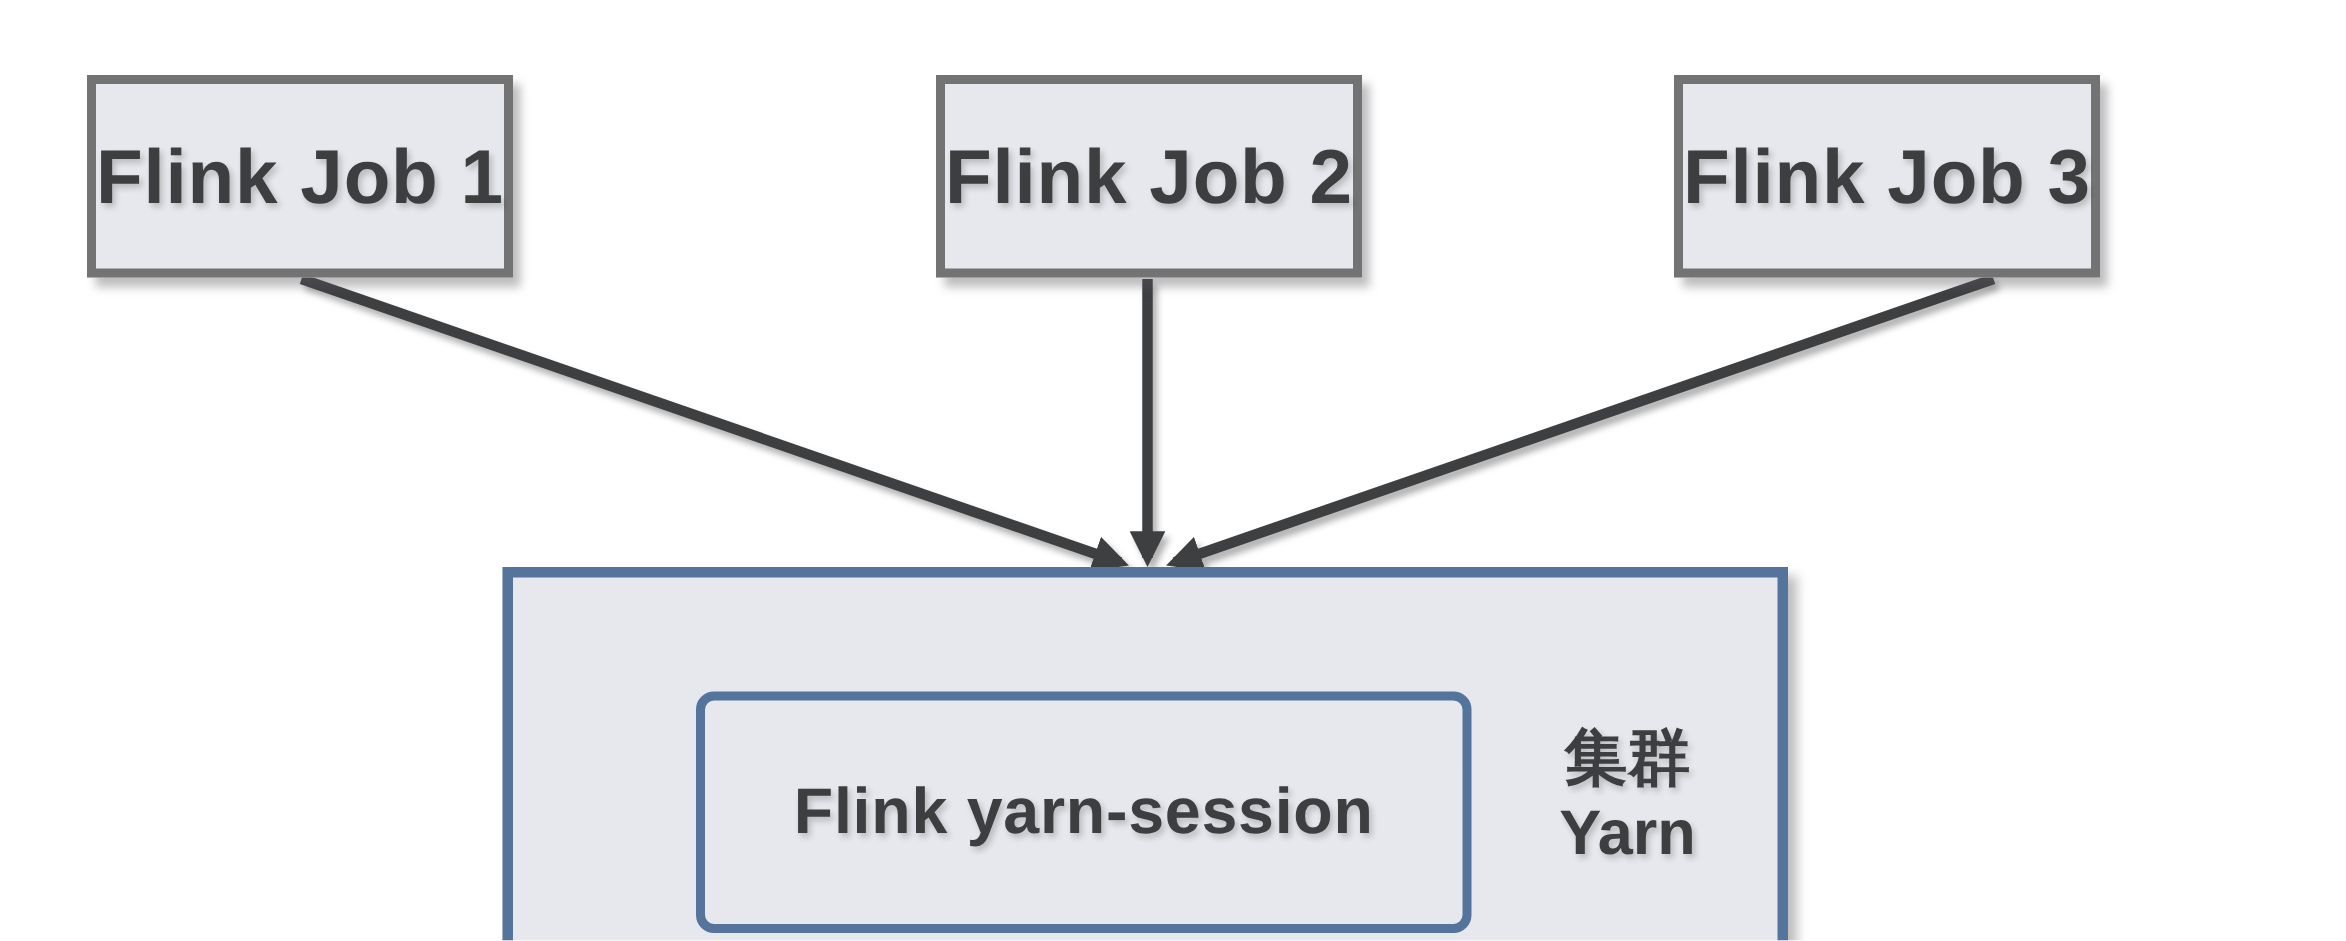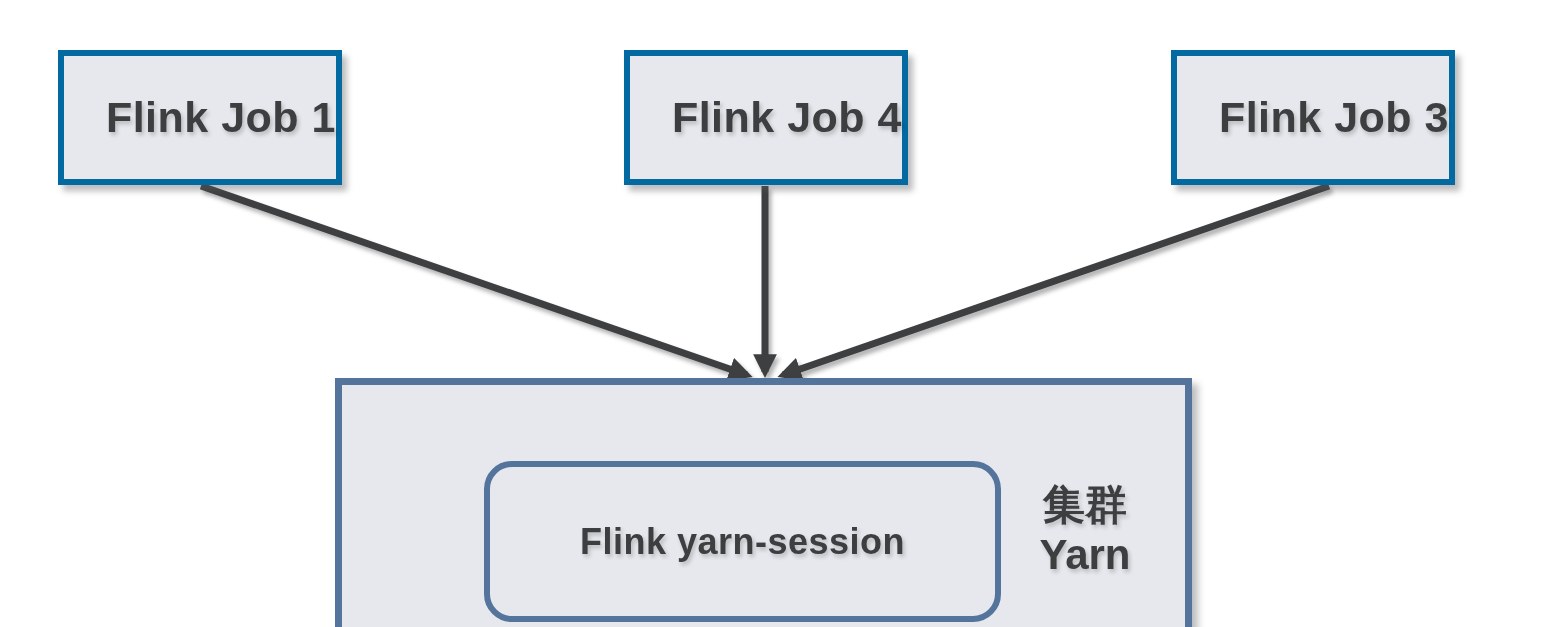--- a/index.html
+++ b/index.html
@@ -10,62 +10,62 @@
     position: relative;
     width: 1564px;
     height: 627px;
     background: #ffffff;
     overflow: hidden;
   }
 
   .node-box {
     position: absolute;
     background: #e6e8ed;
-    border: 6px solid #0369a1;
+    border: 6px solid #737373;
     box-shadow: 5px 6px 6px rgba(90, 90, 95, 0.40);
     display: flex;
     align-items: center;
-    justify-content: flex-end;
+    justify-content: center;
     color: #3d3e40;
-    font-size: 43px;
+    font-size: 51px;
     font-weight: 600;
     letter-spacing: 0.5px;
     text-shadow: 2px 3px 4px rgba(0,0,0,0.20);
   }
 
   .job-box { width: 284px; height: 135px; top: 50px; }
   #job1 { left: 58px; }
   #job2 { left: 624px; }
-  #job3 { left: 1171px; }
+  #job3 { left: 1116px; }
 
   .cluster-box {
     position: absolute;
     left: 335px;
     top: 378px;
     width: 857px;
     height: 310px; 
     background: #e6e8ed;
     border: 7px solid #54749c;
     box-shadow: 6px 6px 7px rgba(90, 90, 95, 0.40);
   }
 
   .session-box {
     position: absolute;
-    left: 484px;
+    left: 464px;
     top: 461px;
     width: 517px;
     height: 161px;
     background: #e6e8ed;
     border: 6px solid #54749c;
-    border-radius: 28px;
+    border-radius: 12px;
     display: flex;
     align-items: center;
     justify-content: center;
     color: #3d3e40;
-    font-size: 36px;
+    font-size: 43px;
     font-weight: 600;
     letter-spacing: 0.5px;
     text-shadow: 2px 3px 4px rgba(0,0,0,0.20);
   }
 
   .cluster-label {
     position: absolute;
     left: 985px;
     top: 480px;
     width: 200px;
@@ -105,21 +105,21 @@
     <line x1="765" y1="186" x2="765" y2="372" marker-end="url(#arrowhead)"></line>
     <line x1="1329" y1="186" x2="783" y2="375" marker-end="url(#arrowhead)"></line>
   </svg>
 
   <div class="cluster-box"></div>
 
   <div id="job1" class="node-box job-box">
     <span>Flink Job 1</span>
   </div>
   <div id="job2" class="node-box job-box">
-    <span>Flink Job 4</span>
+    <span>Flink Job 2</span>
   </div>
   <div id="job3" class="node-box job-box">
     <span>Flink Job 3</span>
   </div>
 
   <div class="session-box">
     <span>Flink yarn-session</span>
   </div>
 
   <div class="cluster-label">

